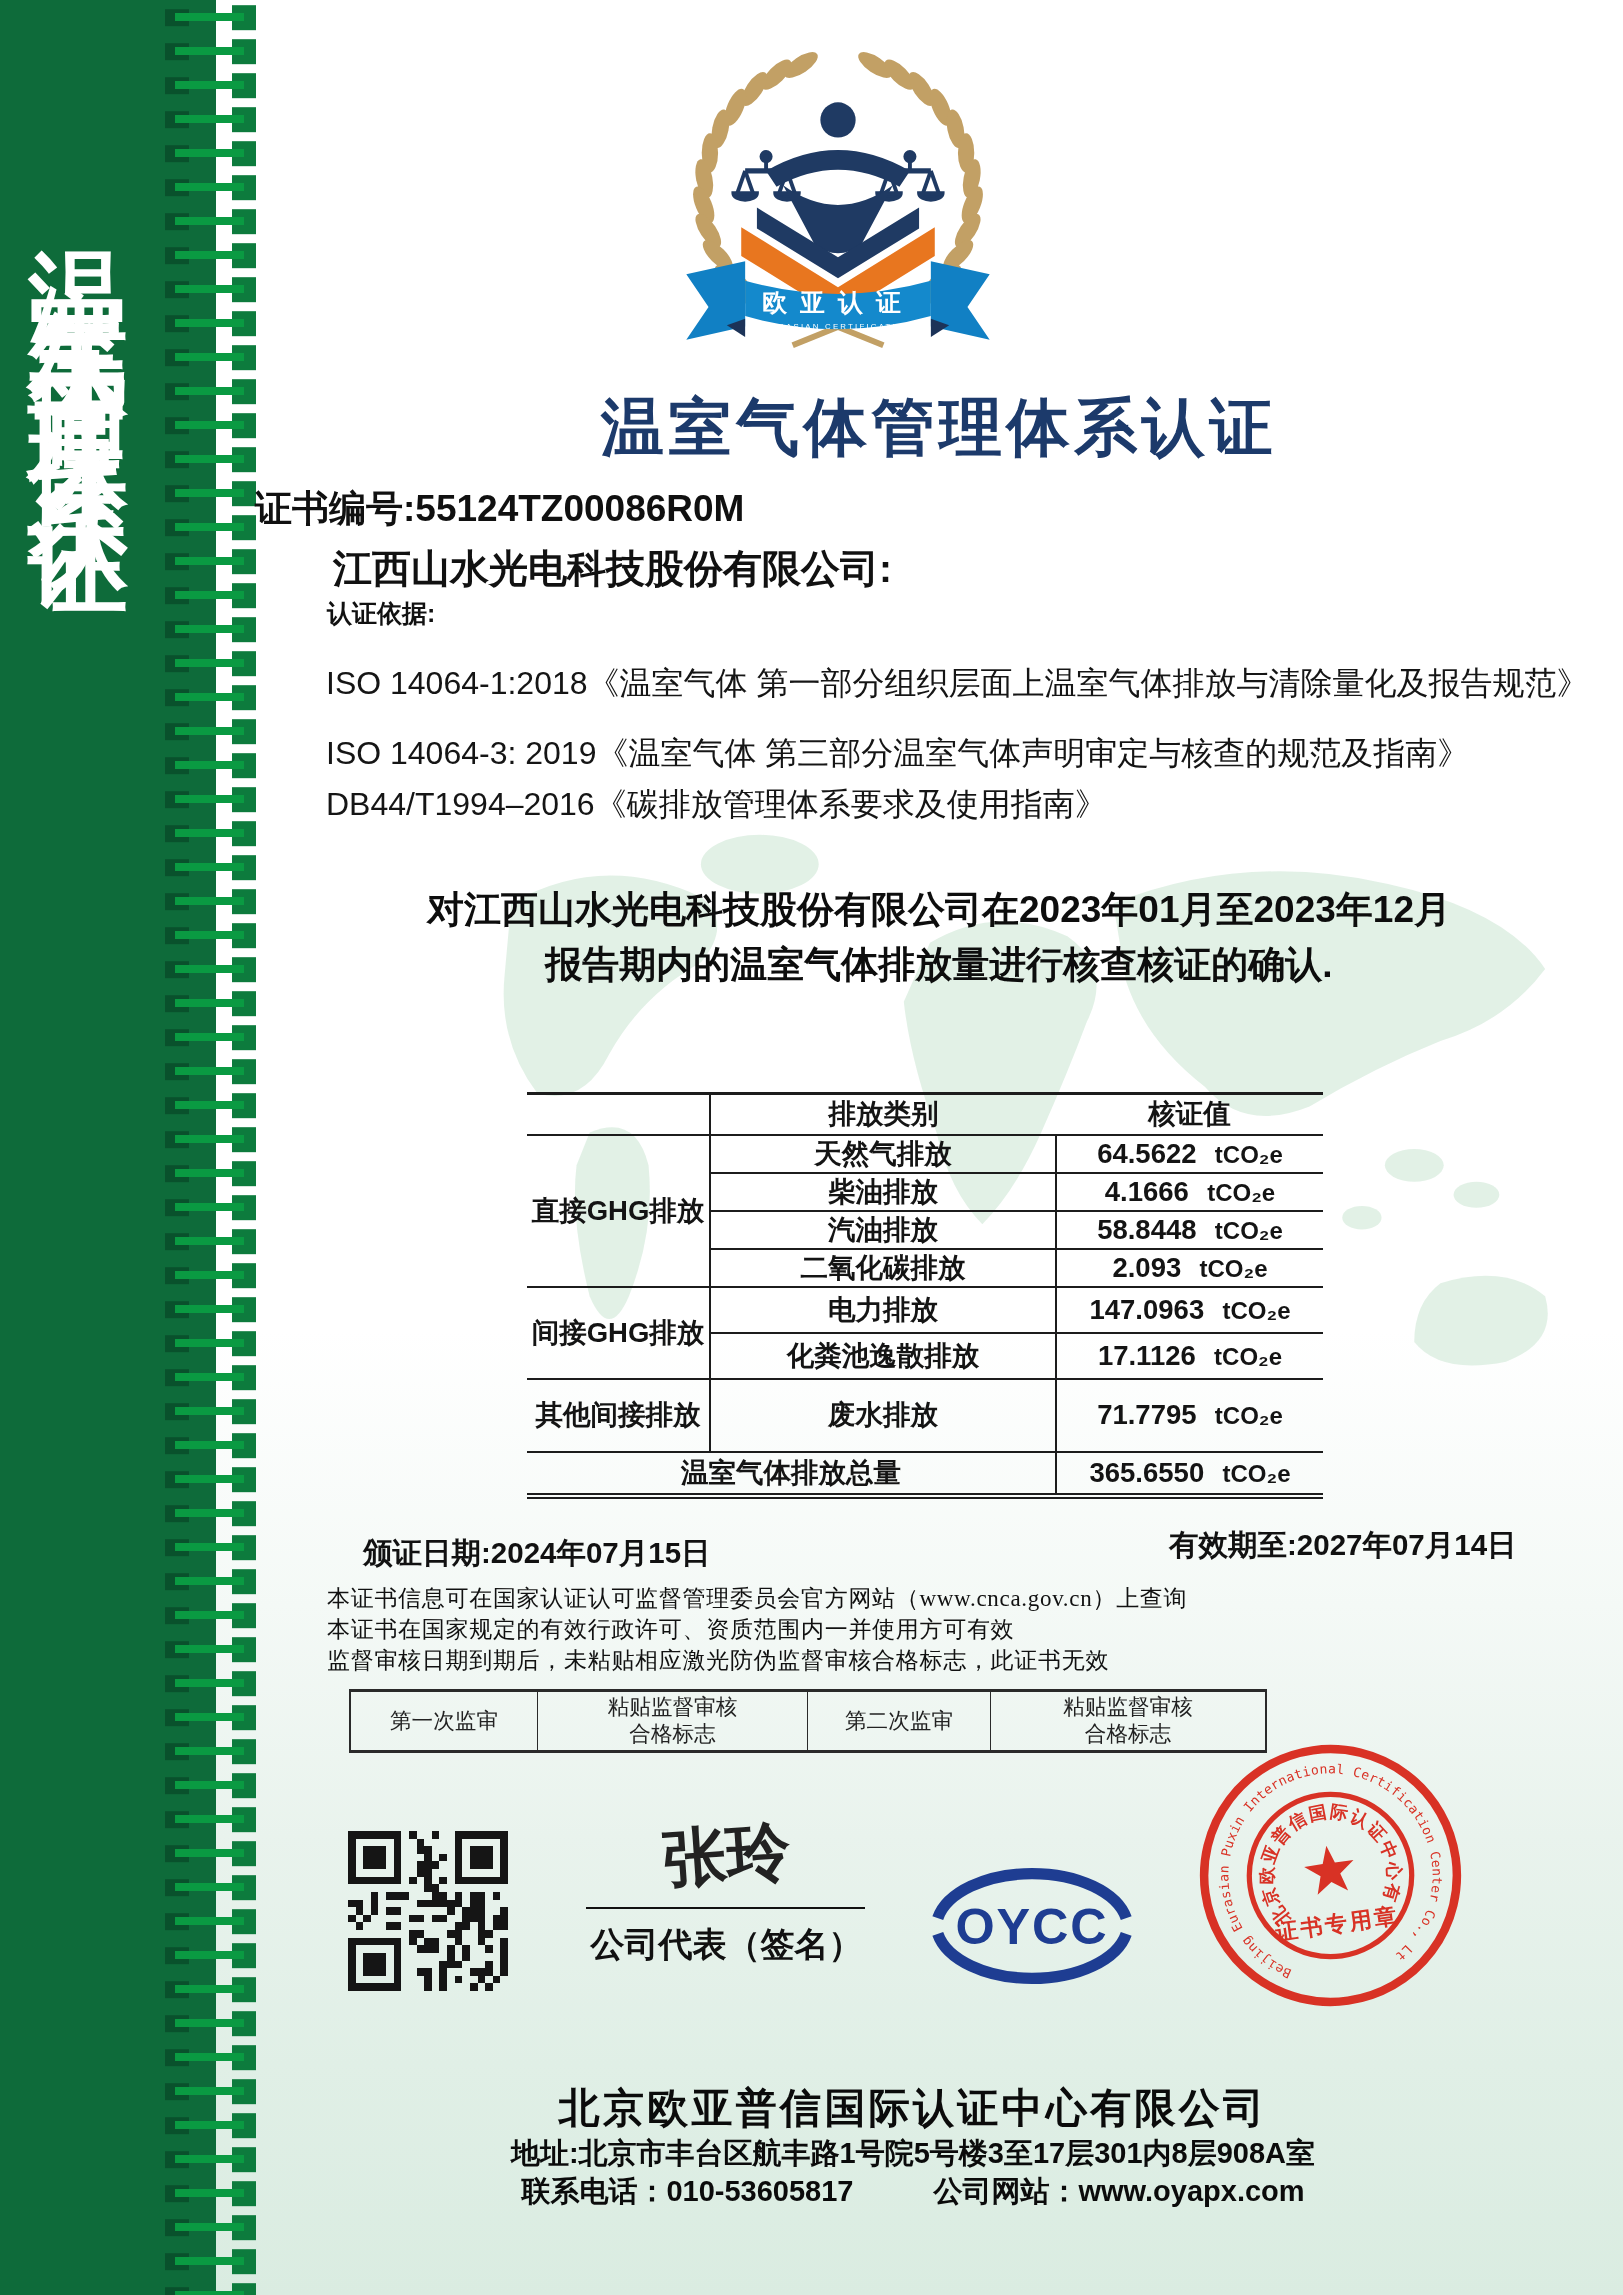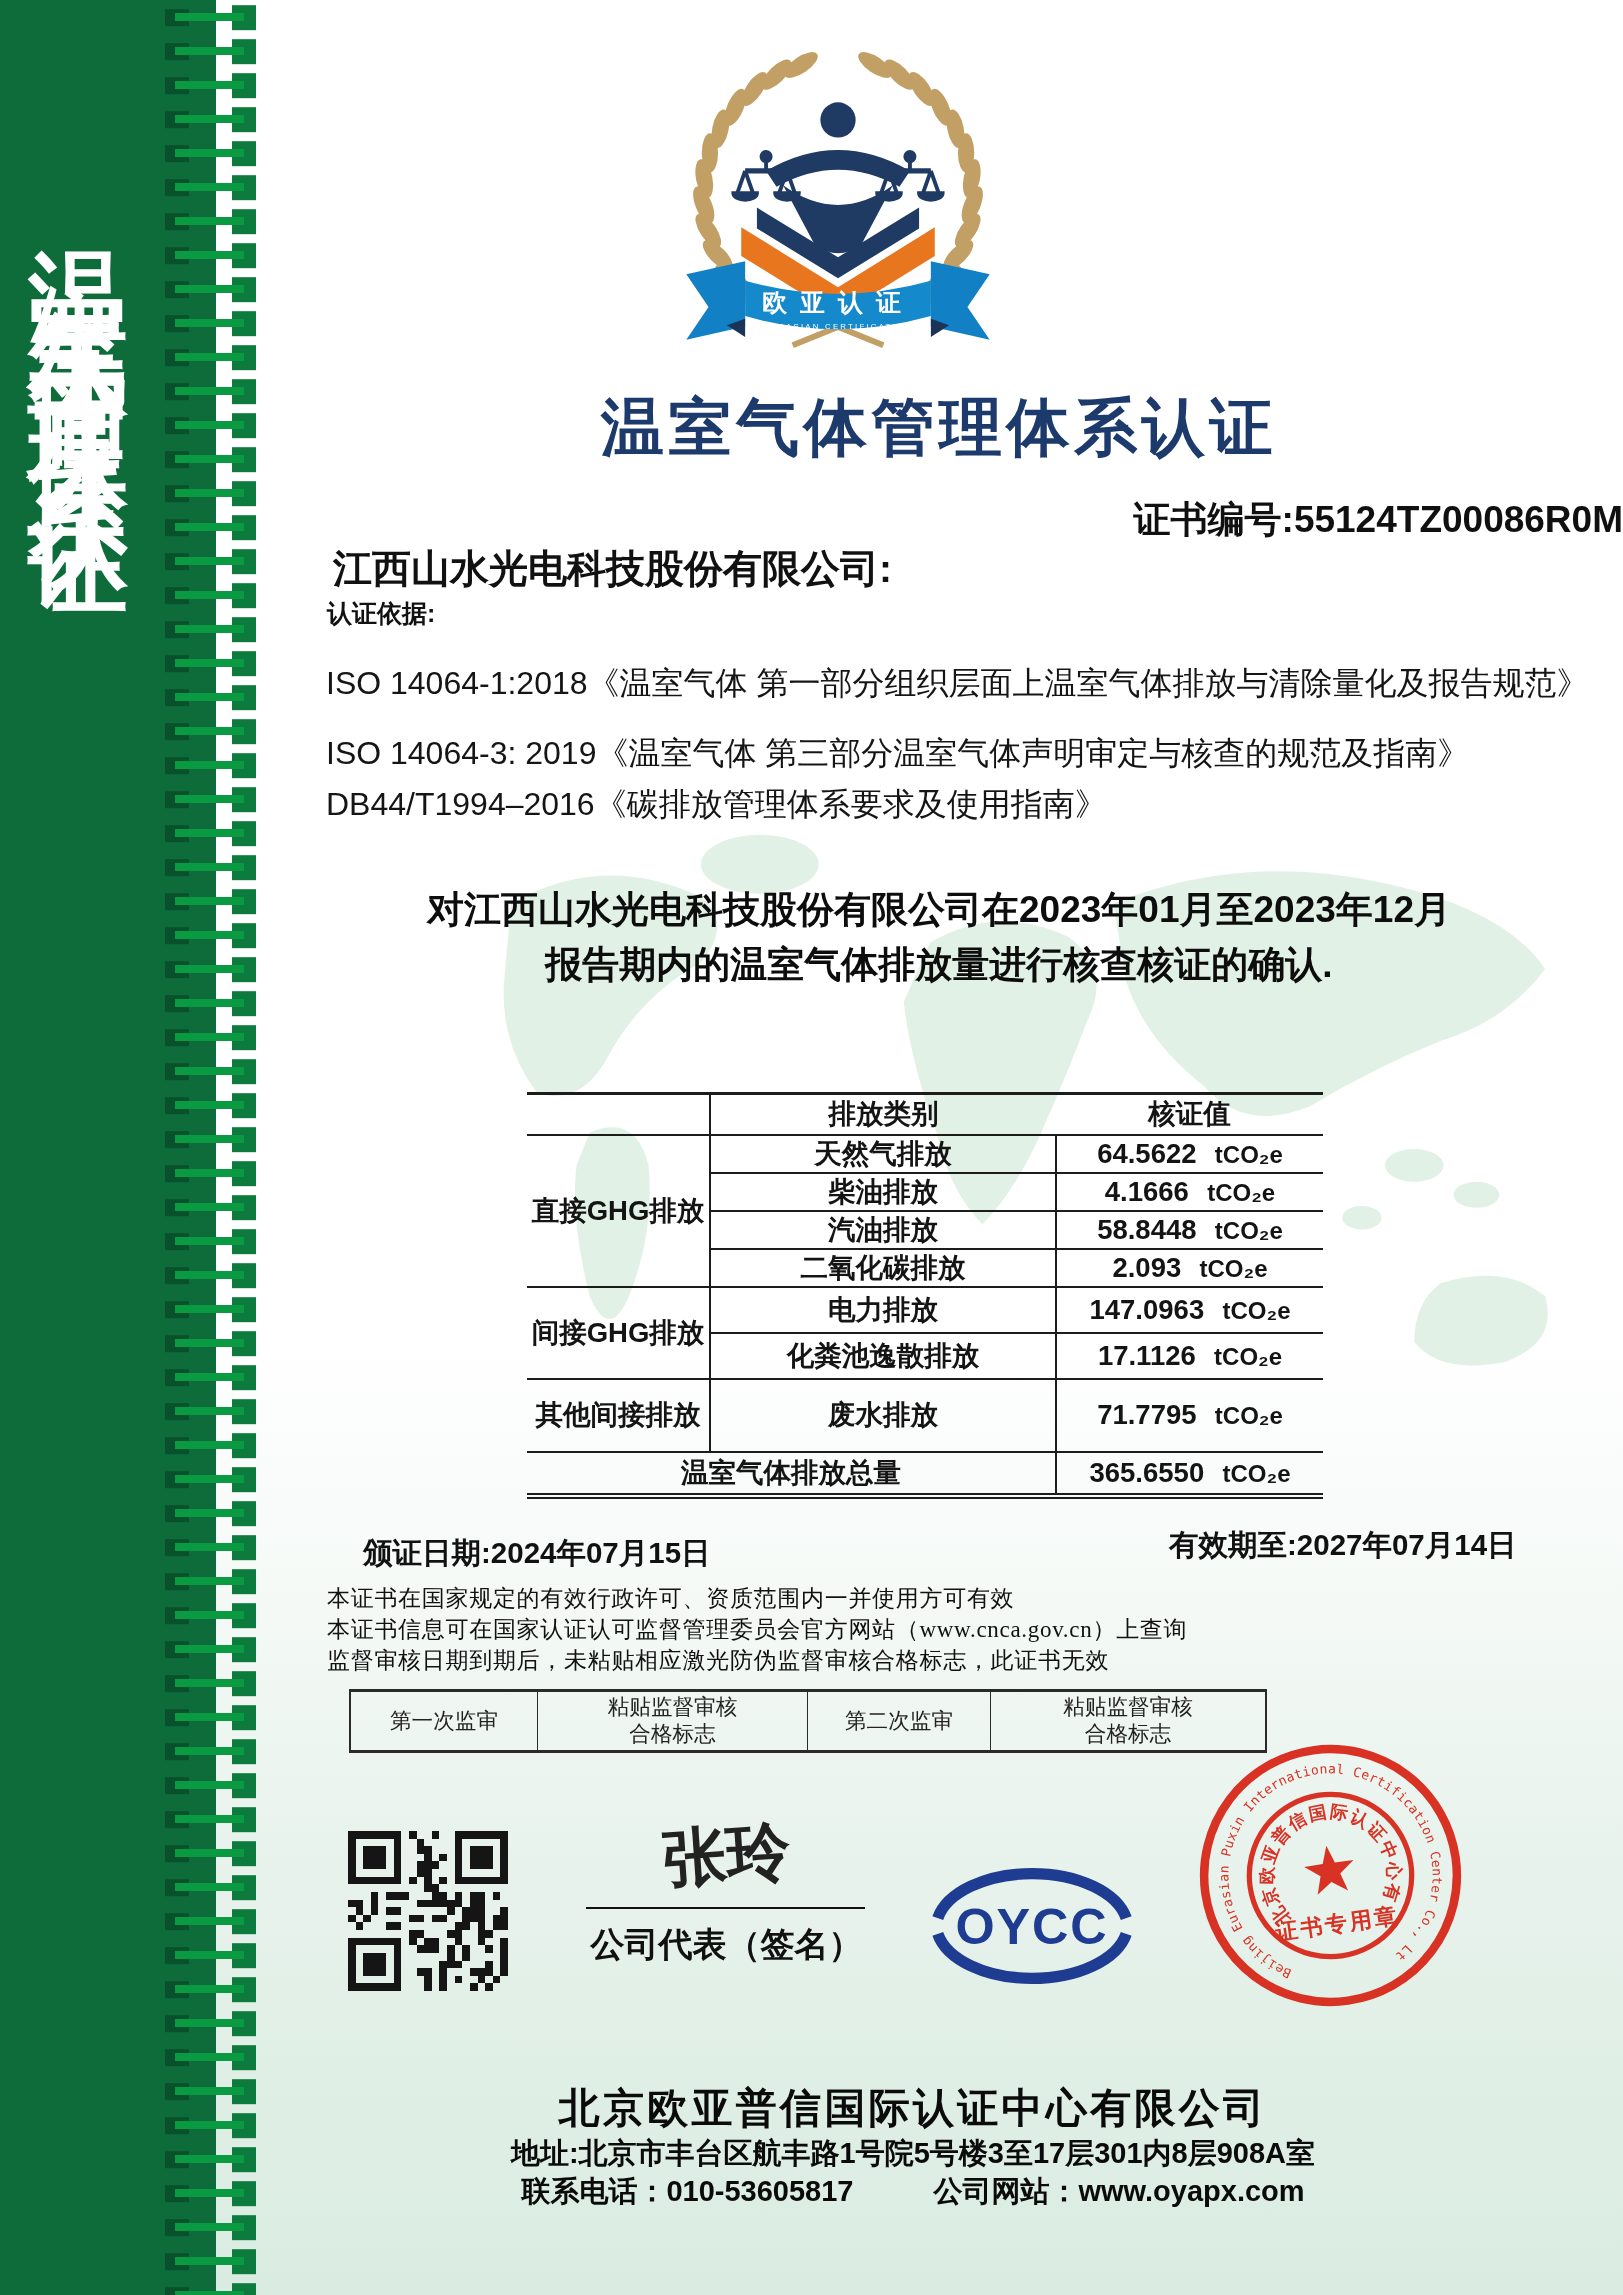--- a/index.html
+++ b/index.html
@@ -16,22 +16,22 @@
           linear-gradient(180deg,#0d7b3d 0 25px,transparent 25px 34px);
         background-size:69px 34px,23.6px 34px,23.6px 34px;
         background-position:175px 13px,165px 9.2px,232px 5.2px;
         background-repeat:repeat-y;}
   .band-title{position:absolute;left:29px;top:171px;writing-mode:vertical-rl;text-orientation:upright;
         font-family:"Liberation Serif","DejaVu Serif",serif;font-weight:700;font-size:99px;
         letter-spacing:30px;color:#ffffff;line-height:1;}
   
   .doc-title{position:absolute;left:255px;width:1368px;top:385px;text-align:center;
         font-size:63px;font-weight:700;color:#1c3a6b;letter-spacing:4.6px;}
-  .cert-line{position:absolute;left:255px;width:1368px;top:484px;text-align:right;
-        font-size:37px;font-weight:700;color:#101010;margin-top:11px;}
+  .cert-line{position:absolute;left:255px;width:1368px;top:484px;text-align:left;
+        font-size:37px;font-weight:700;color:#101010;}
   .company{position:absolute;left:333px;top:542px;font-size:39px;font-weight:700;}
   .basis{position:absolute;left:327px;top:597px;font-size:25px;font-weight:700;}
   .std{position:absolute;left:326px;font-size:32px;font-weight:400;color:#151515;}
   .statement{position:absolute;left:255px;width:1368px;top:882px;text-align:center;
         font-size:37px;font-weight:700;line-height:55px;color:#0d0d0d;}
   .confirm{position:absolute;left:326px;top:1018px;font-size:35px;font-weight:700;color:#0d0d0d;}
   
   table.etable{position:absolute;left:527px;top:1092px;width:795px;border-collapse:collapse;table-layout:fixed;}
   .etable td{border:2px solid #1c1c1c;padding:0;text-align:center;vertical-align:middle;
         font-size:27.5px;font-weight:700;color:#141414;}
@@ -223,22 +223,22 @@
       <td colspan="2">温室气体排放总量</td>
       <td><span class="val">365.6550</span><span class="unit">tCO₂e</span></td>
     </tr>
   </tbody>
     </table>
 
   <div class="date-issue">颁证日期:2024年07月15日</div>
   <div class="date-valid">有效期至:2027年07月14日</div>
 
   <div class="fine">
+    <div>本证书信息可在国家认证认可监督管理委员会官方网站（www.cnca.gov.cn）上查询</div>
     <div>本证书在国家规定的有效行政许可、资质范围内一并使用方可有效</div>
-    <div>本证书信息可在国家认证认可监督管理委员会官方网站（www.cnca.gov.cn）上查询</div>
     <div>监督审核日期到期后，未粘贴相应激光防伪监督审核合格标志，此证书无效</div>
   </div>
 
   <div class="audit">
     <div class="cell a1">第一次监审</div>
     <div class="cell a2">粘贴监督审核
 合格标志</div>
     <div class="cell a3">第二次监审</div>
     <div class="cell a4">粘贴监督审核
 合格标志</div>

